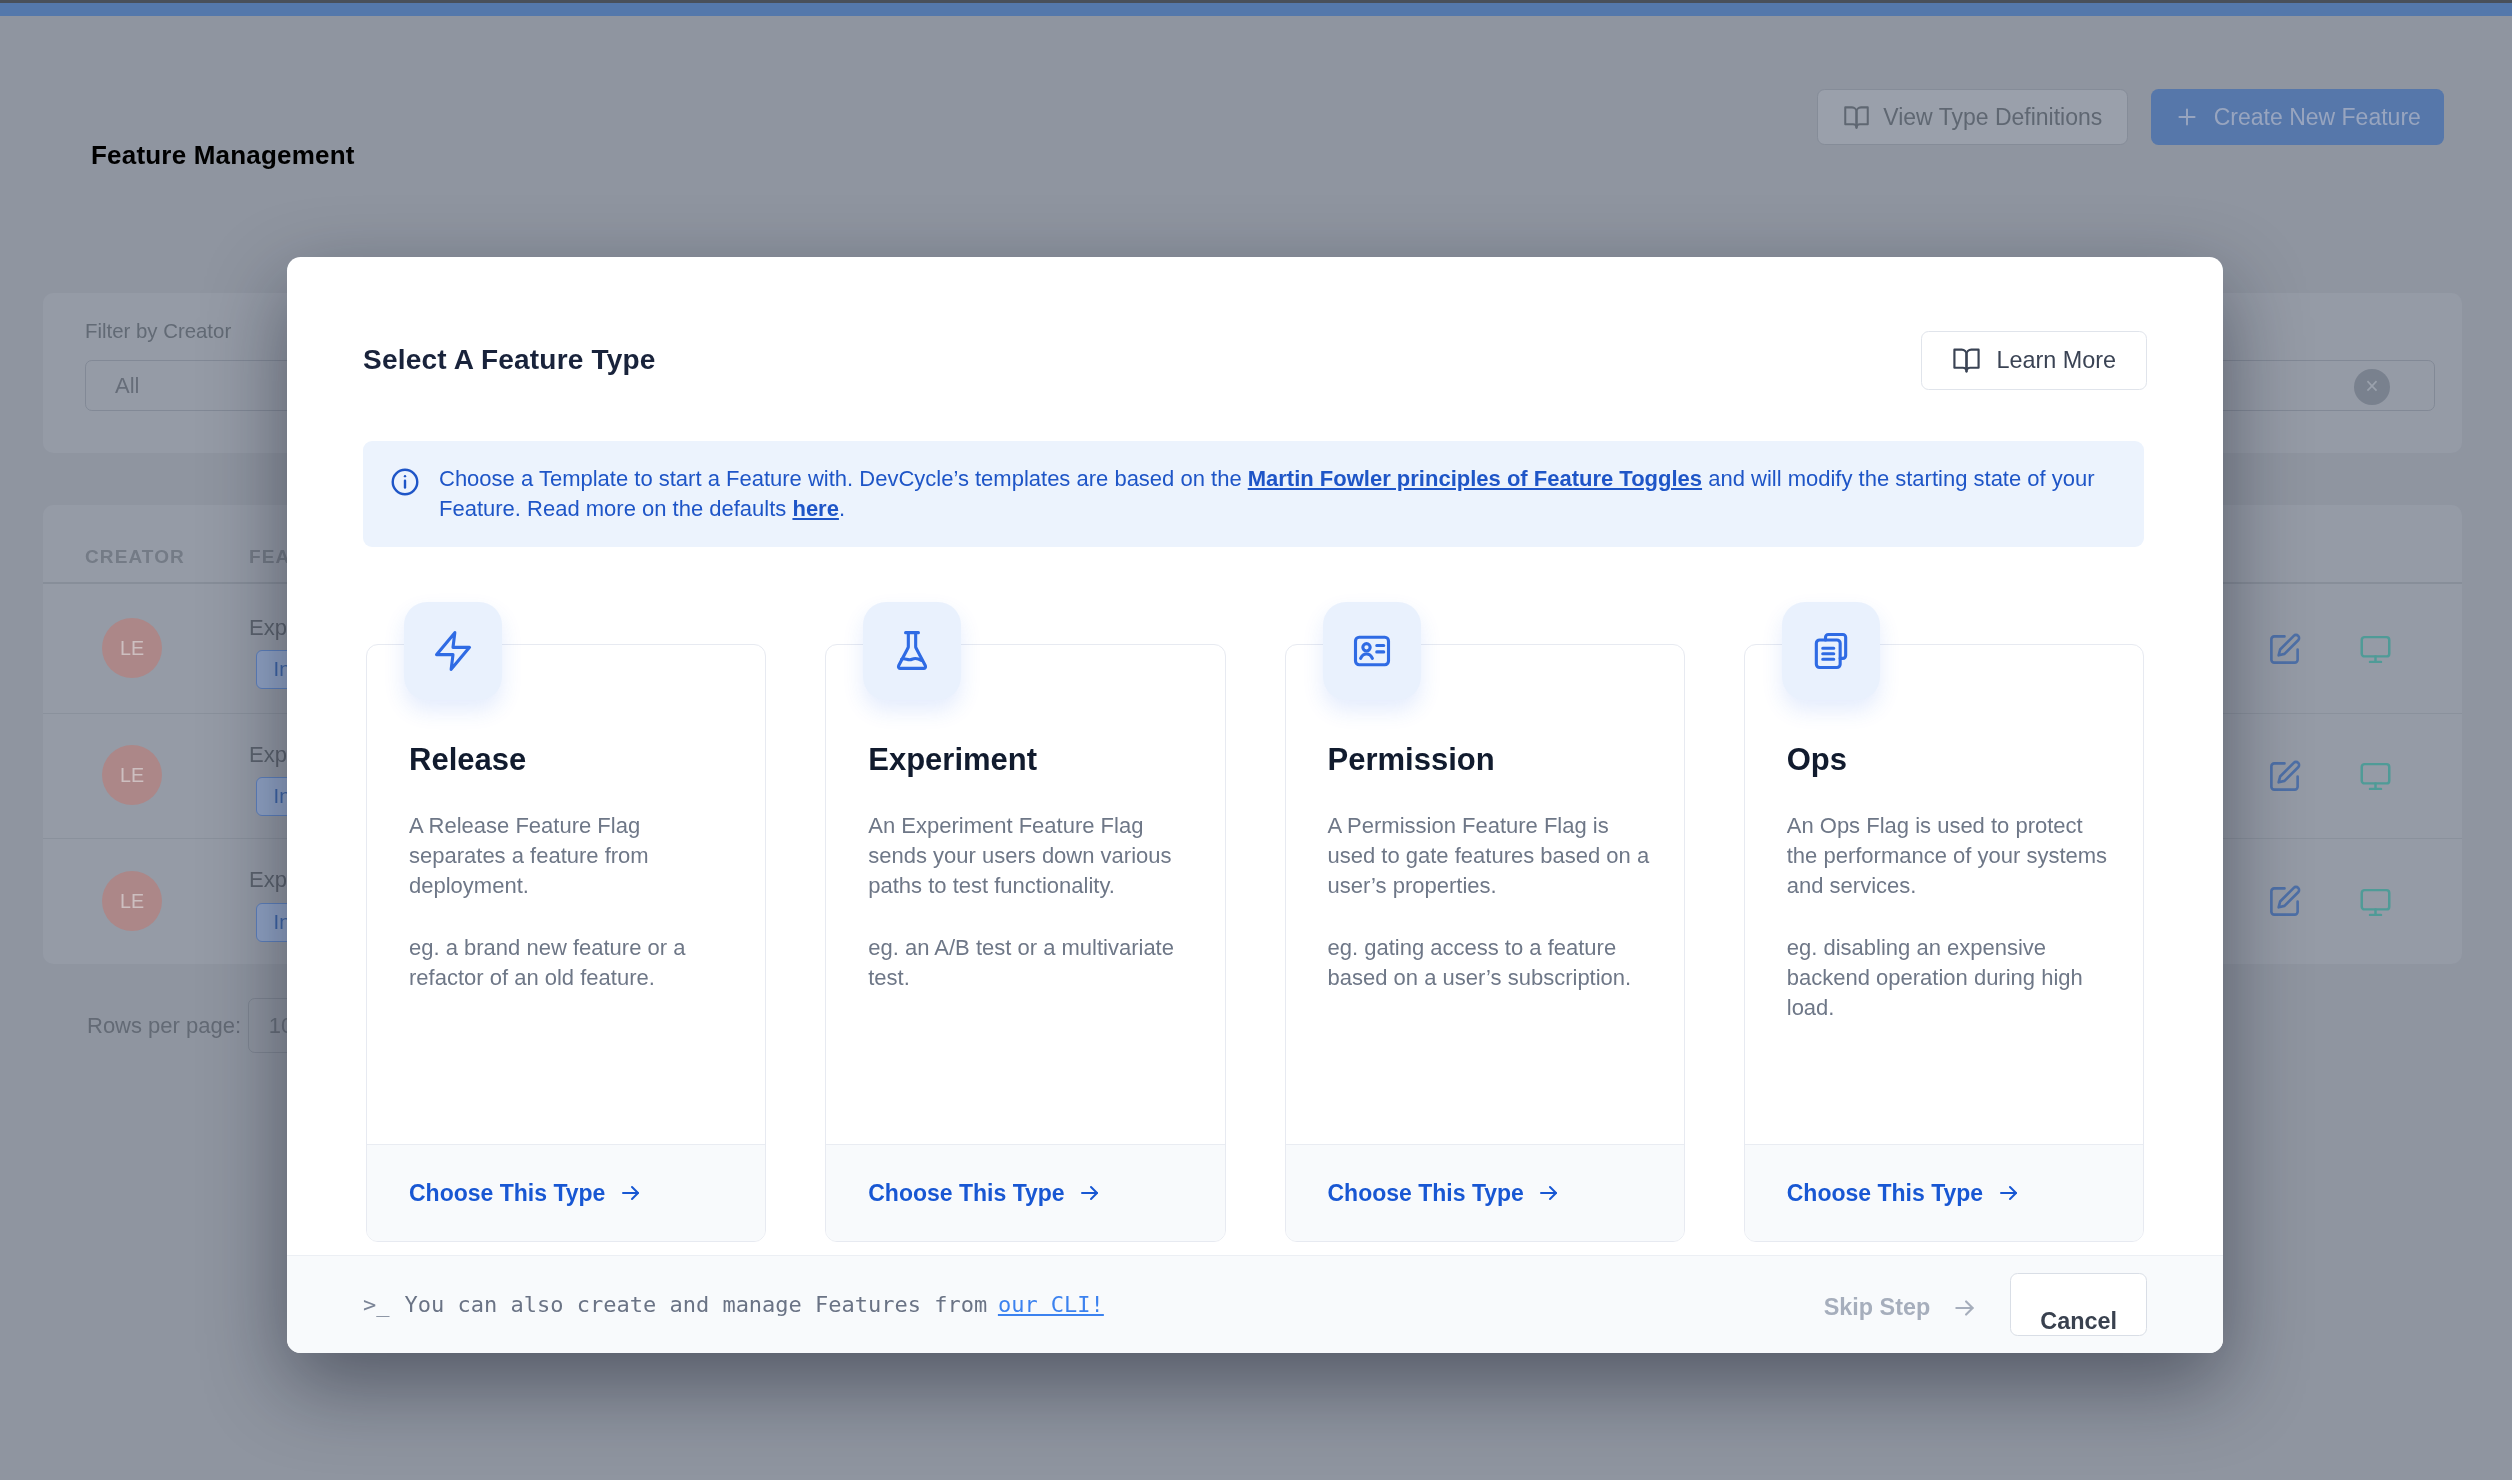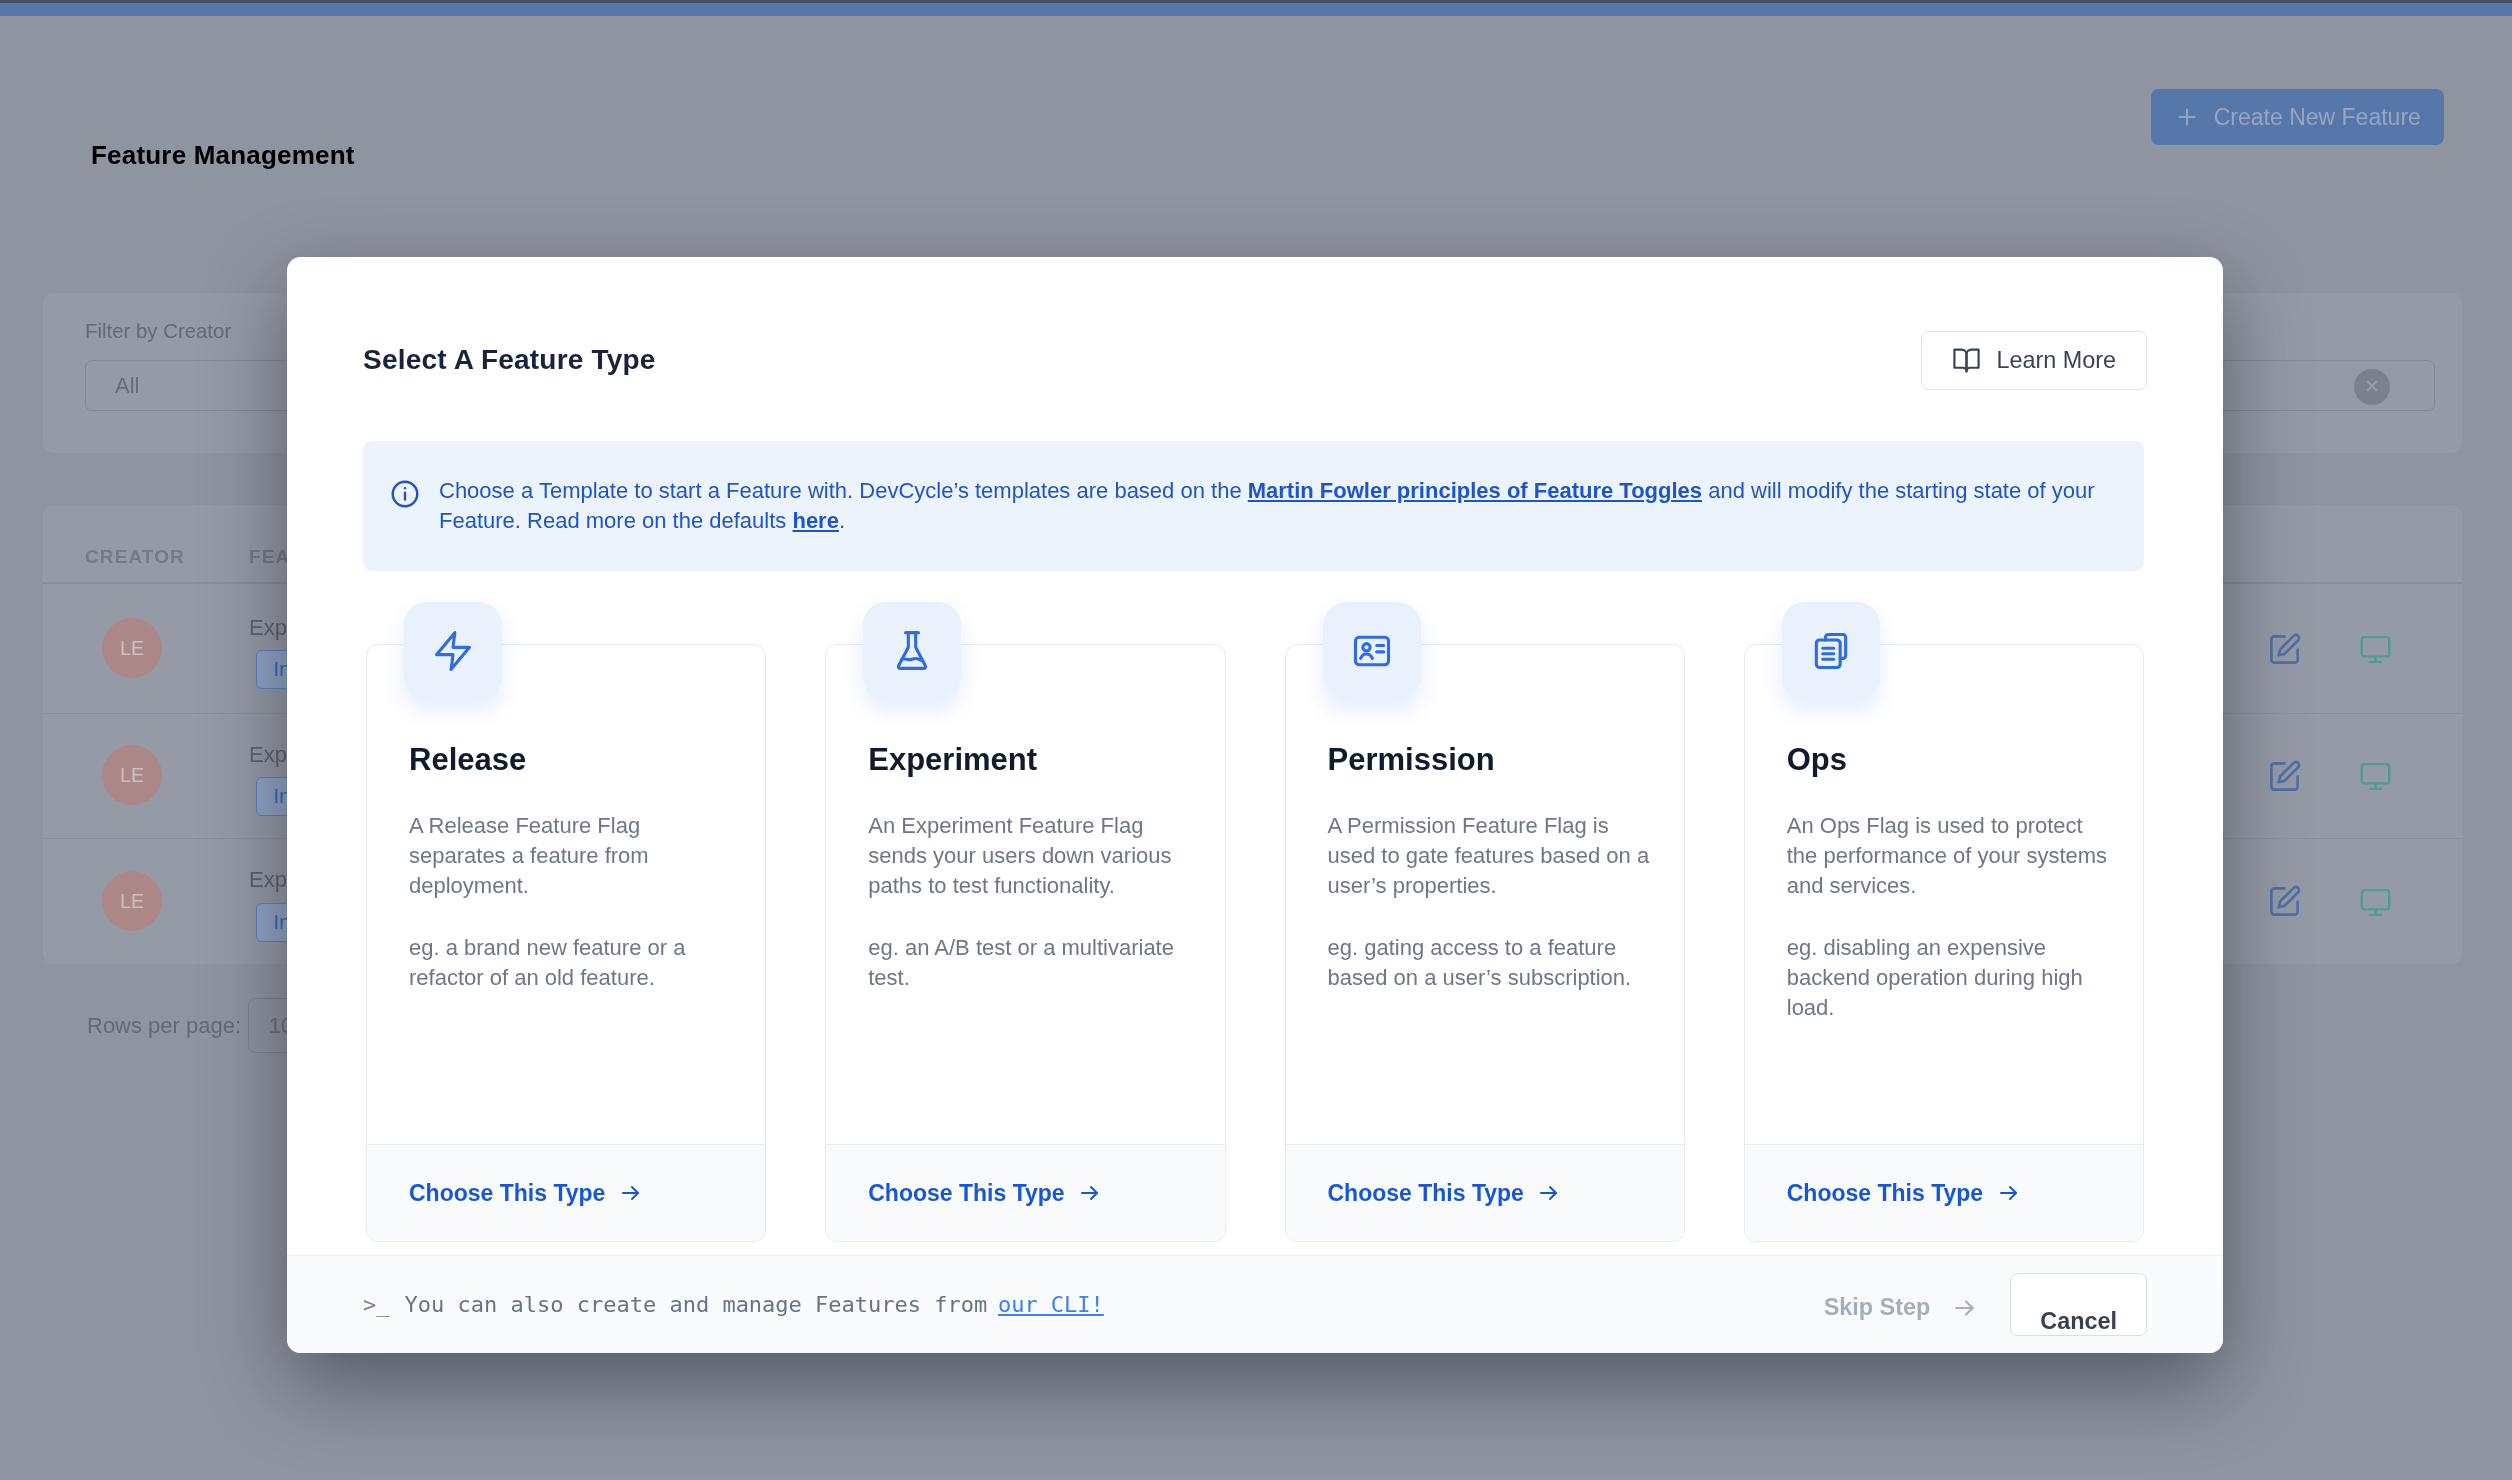--- a/index.html
+++ b/index.html
@@ -46,21 +46,21 @@
   .modal {
     position:absolute; z-index:10;
     left:287px; top:257px; width:1936px; height:1096px;
     background:#ffffff; border-radius:13.6px;
     box-shadow: 0 30px 83px rgba(10,16,32,.45);
   }
   .modal-header { position:absolute; top:73px; left:76px; right:76px; height:60px; display:flex; align-items:center; justify-content:space-between; }
   .modal-title { font-size:28px; font-weight:700; color:#19233b; letter-spacing:0.2px; }
   .learn-more { display:flex; align-items:center; gap:15px; height:59px; padding:0 30px; border:1.5px solid #e0e4eb; border-radius:7.6px; background:#fff; color:#3a4354; font-size:23.4px; }
 
-  .banner { position:absolute; top:184px; left:76px; right:79px; min-height:106px; background:#ecf3fd; border-radius:9px; padding:35px 26px; display:flex; gap:18px; align-items:flex-start; color:#1e55c7; }
+  .banner { position:absolute; top:184px; left:76px; right:79px; min-height:106px; background:#ecf3fd; border-radius:9px; padding:23px 26px; display:flex; gap:18px; align-items:flex-start; color:#1e55c7; }
   .banner-icon { flex:none; margin-top:1.5px; }
   .banner-text { font-size:22px; line-height:30px; font-weight:500; max-width:1678px; }
   .banner-text a, .banner-link { color:#1e55c7; text-decoration:underline; font-weight:600; cursor:pointer; }
 
   .cards-row { position:absolute; left:79px; right:79px; top:344px; display:flex; gap:59px; }
   .type-card { position:relative; flex:1; height:598px; margin-top:43px; background:#fff; border:1.5px solid #e7eaf1; border-radius:12px; }
   .icon-tile { position:absolute; top:-43px; left:37px; width:98px; height:98px; border-radius:23px; background:#e9f1fd; display:flex; align-items:center; justify-content:center; color:#2f6be4; box-shadow:0 10.6px 21px rgba(37,99,235,.12); }
   .card-body { padding:97px 26px 0 42px; }
   .card-title { font-size:31px; font-weight:700; color:#111b2e; }
   .card-desc { margin-top:33px; font-size:22px; line-height:30px; color:#6e7787; }
@@ -77,20 +77,29 @@
 </style>
 </head>
 <body>
 
 <div class="bg">
   <div class="topbar-dark"></div>
   <div class="topbar-blue"></div>
 
   <div class="page-title">Feature Management</div>
 
+  <div class="hdr-btn btn-viewdefs">
+    <span>
+      <svg width="27" height="27" viewBox="0 0 24 24" fill="none" stroke="currentColor" stroke-width="1.8" stroke-linecap="round" stroke-linejoin="round">
+          <path d="M2 3h6a4 4 0 0 1 4 4v14a3 3 0 0 0-3-3H2z"></path>
+          <path d="M22 3h-6a4 4 0 0 0-4 4v14a3 3 0 0 1 3-3h7z"></path>
+        </svg>
+    </span>
+    <span>View Type Definitions</span>
+  </div>
 
   <div class="hdr-btn btn-create">
     <span>
       <svg width="26" height="26" viewBox="0 0 24 24" fill="none" stroke="currentColor" stroke-width="1.8" stroke-linecap="round">
           <path d="M12 5v14M5 12h14"></path>
         </svg>
     </span>
     <span>Create New Feature</span>
   </div>
 

